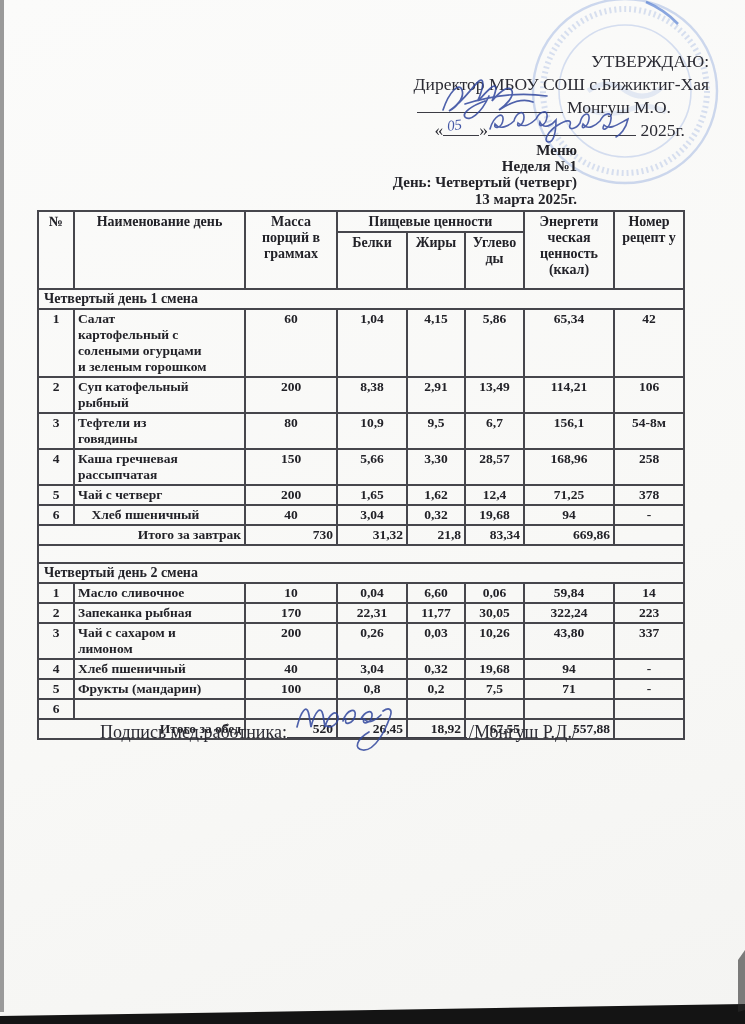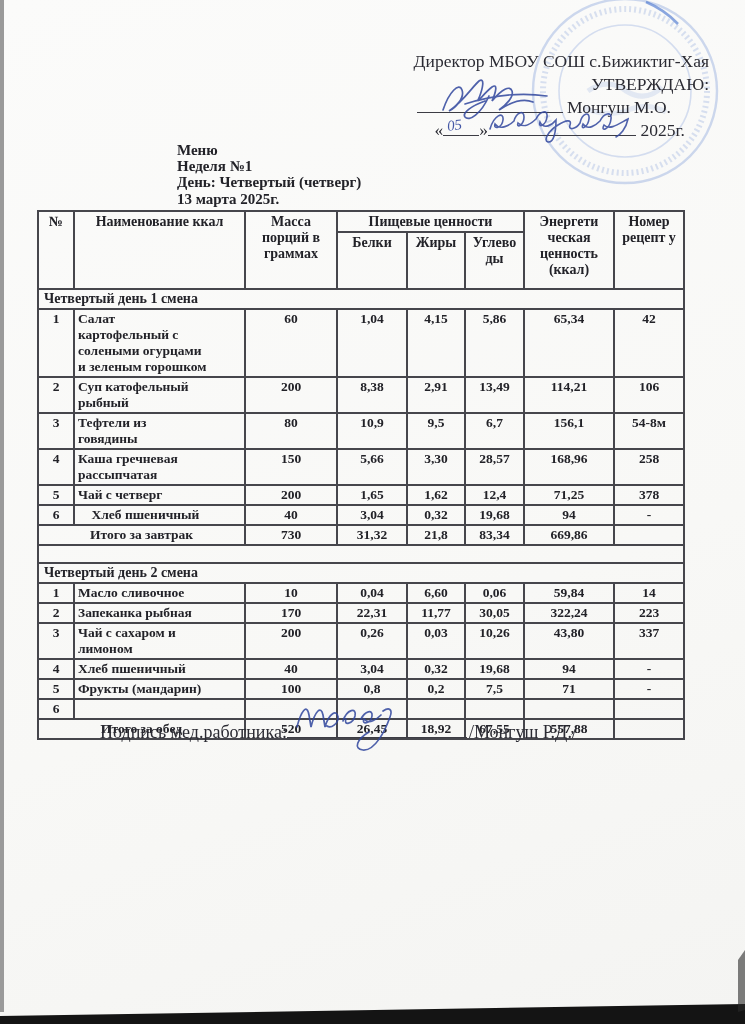--- a/index.html
+++ b/index.html
@@ -20,35 +20,35 @@
   .sig1{width:146px;height:14px;}
   .day-blank{width:36px;height:14px;text-align:center;}
   .month-blank{width:148px;height:14px;}
   .hand-day{position:absolute;left:4px;bottom:-2px;font-style:italic;color:#31479e;font-size:15px;
             transform:rotate(-7deg);display:inline-block;opacity:.9;}
   .sig-svg{position:absolute;overflow:visible;}
   .dir-sig{left:18px;bottom:-8px;width:118px;height:46px;}
   .month-sig{left:-2px;bottom:-10px;width:152px;height:42px;}
 
   
-  .titles{position:absolute;top:142px;left:177px;width:400px;text-align:left;
+  .titles{position:absolute;top:142px;left:177px;width:400px;text-align:right;
           font-weight:bold;font-size:15px;line-height:16.2px;color:#222228;}
 
   
   table.menu{position:absolute;left:37px;top:210px;width:646px;border-collapse:collapse;table-layout:fixed;
              font-size:13.5px;line-height:16px;font-weight:bold;color:#222228;}
   table.menu th,table.menu td{border:2px solid #46464c;vertical-align:top;padding:1px 3px;}
   table.menu th{font-size:14px;text-align:center;padding-top:2px;}
   th.group{font-size:15px;}
   th.h-carb{word-break:break-all;}
   td.c-num{text-align:center;}
   td.c-name{white-space:pre-line;padding-left:5px;}
   td.c-val{text-align:center;}
   tr.section-row td{font-size:14px;padding:1px 5px;height:15px;}
-  tr.total-row td{height:16px;}
+  tr.total-row td{height:16px;text-align:right;}
   td.total-label{text-align:center;}
   tr.spacer td{height:14px;}
 
   
   .footer{position:absolute;left:100px;top:722px;font-size:18px;color:#2b2b33;}
   .foot-blank{width:180px;height:13px;}
   .med-sig{left:4px;bottom:-20px;width:112px;height:64px;}
   .foot-name{margin-left:2px;}
 </style>
 </head>
@@ -63,22 +63,22 @@
       <circle cx="107" cy="95" r="92" fill="none" stroke="rgba(115,148,214,0.34)" stroke-width="2.4"></circle>
       <circle cx="107" cy="95" r="82" fill="none" stroke="rgba(115,148,214,0.26)" stroke-width="6" stroke-dasharray="2 3"></circle>
       <circle cx="107" cy="95" r="66" fill="none" stroke="rgba(115,148,214,0.28)" stroke-width="1.6"></circle>
       <path d="M128,6 A92,92 0 0 1 160,28" fill="none" stroke="rgba(64,110,205,0.6)" stroke-width="2.6"></path>
       <path d="M70,95 q20,-14 38,0 q20,12 36,-4" fill="none" stroke="rgba(115,148,214,0.18)" stroke-width="5"></path>
       <path d="M66,112 q24,10 44,2 q20,-8 38,2" fill="none" stroke="rgba(115,148,214,0.15)" stroke-width="5"></path>
     </svg>
   </div>
 
   <div class="approval">
+    <div>УТВЕРЖДАЮ:</div>
     <div>Директор МБОУ СОШ с.Бижиктиг-Хая</div>
-    <div>УТВЕРЖДАЮ:</div>
     <div class="l3">
       <span class="u-blank sig1">
         <svg class="sig-svg dir-sig" viewBox="0 0 118 46">
           <g fill="none" stroke="#31479e" stroke-width="1.7" stroke-linecap="round" opacity="0.85">
             <path d="M8,36 C14,18 24,8 27,16 C30,24 20,34 14,37 C28,28 38,12 44,7 C50,3 48,14 44,24 C40,32 50,18 57,13 C63,9 61,18 57,27 C67,15 75,11 77,17 C79,23 71,31 64,36 C76,28 88,24 98,28"></path>
             <path d="M54,22 C46,40 34,48 30,43 C27,39 36,32 50,27"></path>
             <path d="M30,30 C55,22 85,18 112,22"></path>
           </g>
         </svg>
       </span>
@@ -109,21 +109,21 @@
         <col style="width:92px">
         <col style="width:70px">
       <col style="width:58px">
         <col style="width:59px">
         <col style="width:90px">
         <col style="width:70px">
     </colgroup>
     <thead>
       <tr>
         <th rowspan="2" style="height:26px">№</th>
-        <th rowspan="2">Наименование ккал</th>
+        <th rowspan="2">Наименование день</th>
         <th rowspan="2">Масса порций в граммах</th>
         <th colspan="3" class="group">Пищевые ценности</th>
         <th rowspan="2">Энергети ческая ценность (ккал)</th>
         <th rowspan="2">Номер рецепт у</th>
       </tr>
       <tr>
         <th style="height:52px">Белки</th>
         <th>Жиры</th>
         <th class="h-carb">Углево ды</th>
       </tr>

